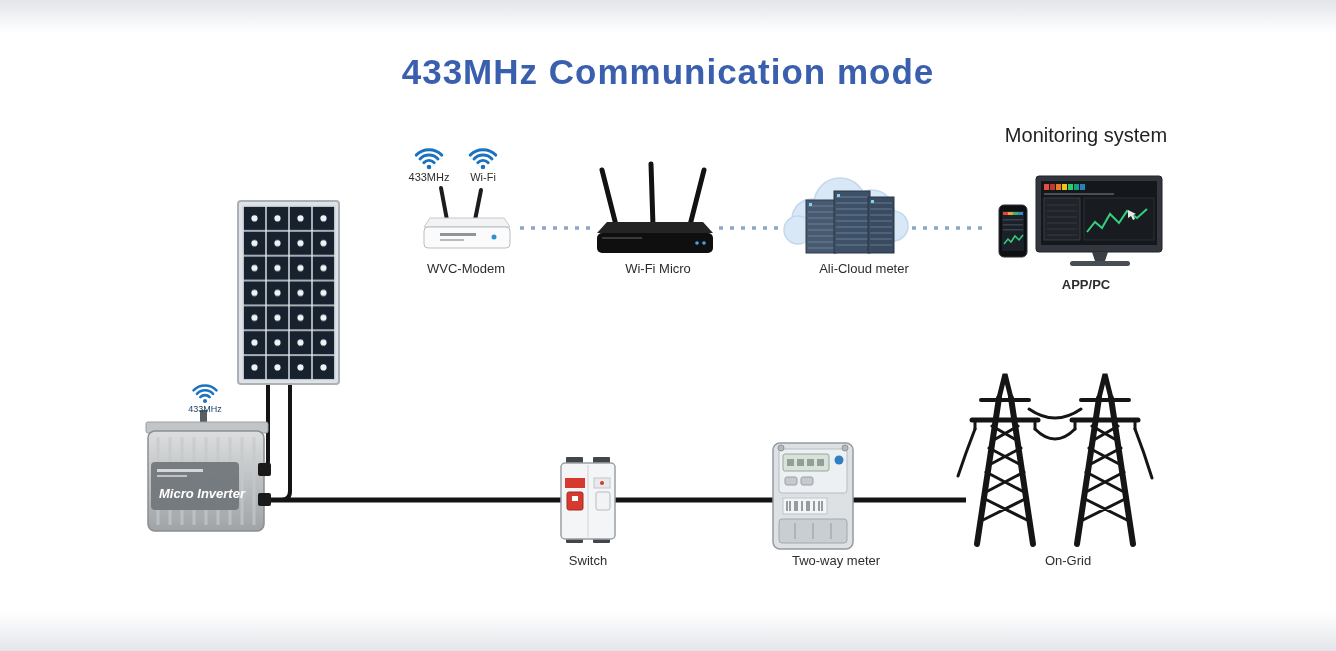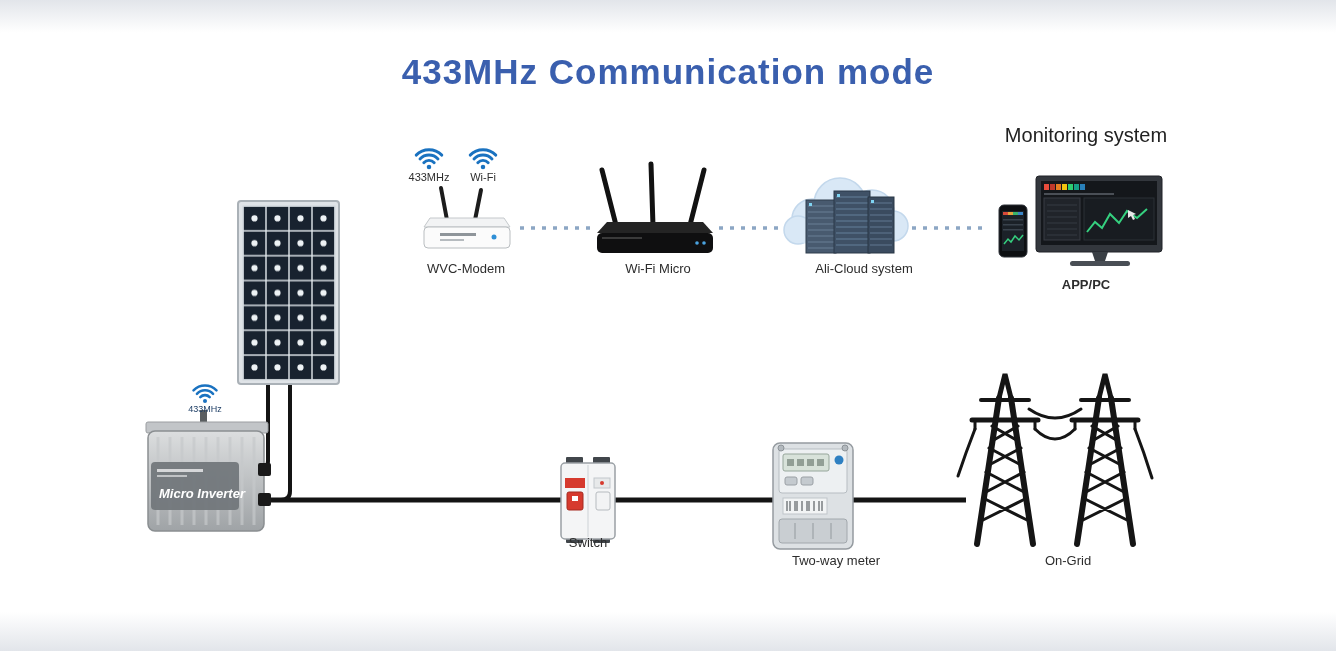--- a/index.html
+++ b/index.html
@@ -230,23 +230,23 @@
       <path d="M975 429 Q966 452 958 476" stroke-width="3"></path>
       <path d="M1135 429 Q1144 452 1152 478" stroke-width="3"></path>
     </g>
   </svg>
 
   <div class="label small" style="left:429px; top:171px;">433MHz</div>
   <div class="label small" style="left:483px; top:171px;">Wi-Fi</div>
 
   <div class="label" style="left:466px; top:261px;">WVC-Modem</div>
   <div class="label" style="left:658px; top:261px;">Wi-Fi Micro</div>
-  <div class="label" style="left:864px; top:261px;">Ali-Cloud system</div>
+  <div class="label" style="left:864px; top:261px;">Ali-Cloud meter</div>
   <div class="label" style="left:1086px; top:277px;font-weight:bold;">APP/PC</div>
   <div class="label caption" style="left:1086px; top:124px;">Monitoring system</div>
 
   <div class="label tiny" style="left:205px; top:404px;">433MHz</div>
 
-  <div class="label" style="left:588px; top:535px;">Switch</div>
+  <div class="label" style="left:588px; top:553px;">Switch</div>
   <div class="label" style="left:810px; top:553px;margin-left:26px;">Two-way meter</div>
   <div class="label" style="left:1059px; top:553px;margin-left:9px;">On-Grid</div>
 
 </div>
 
 </body></html>

